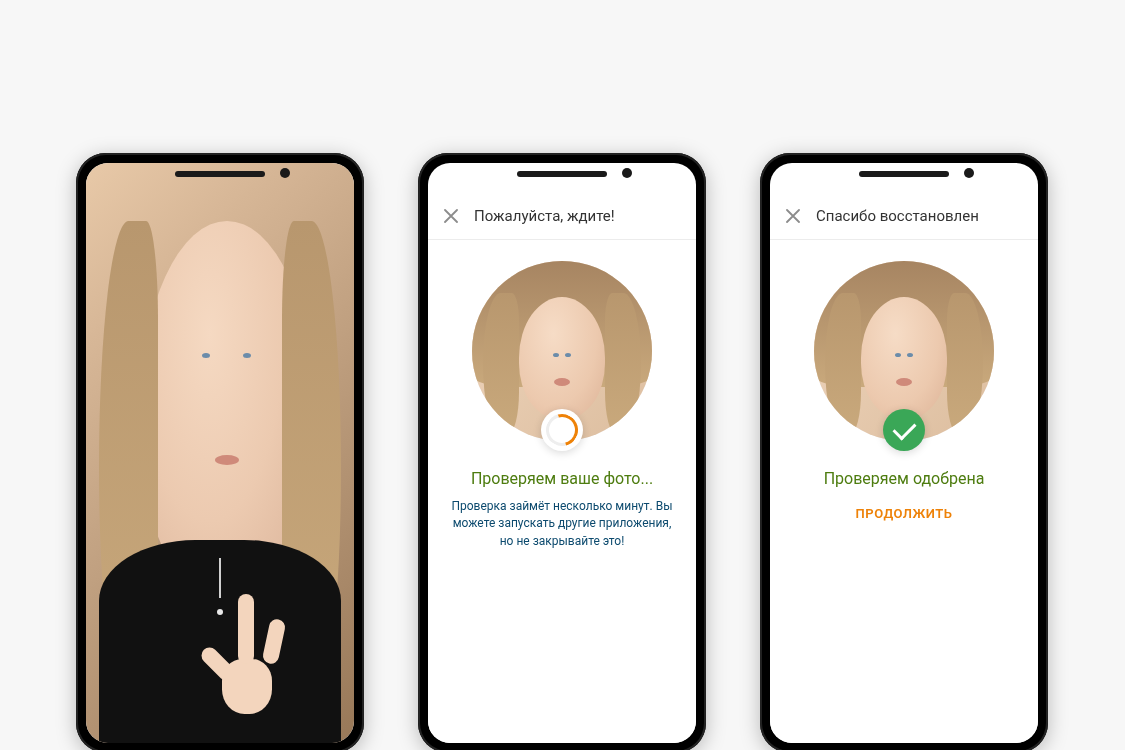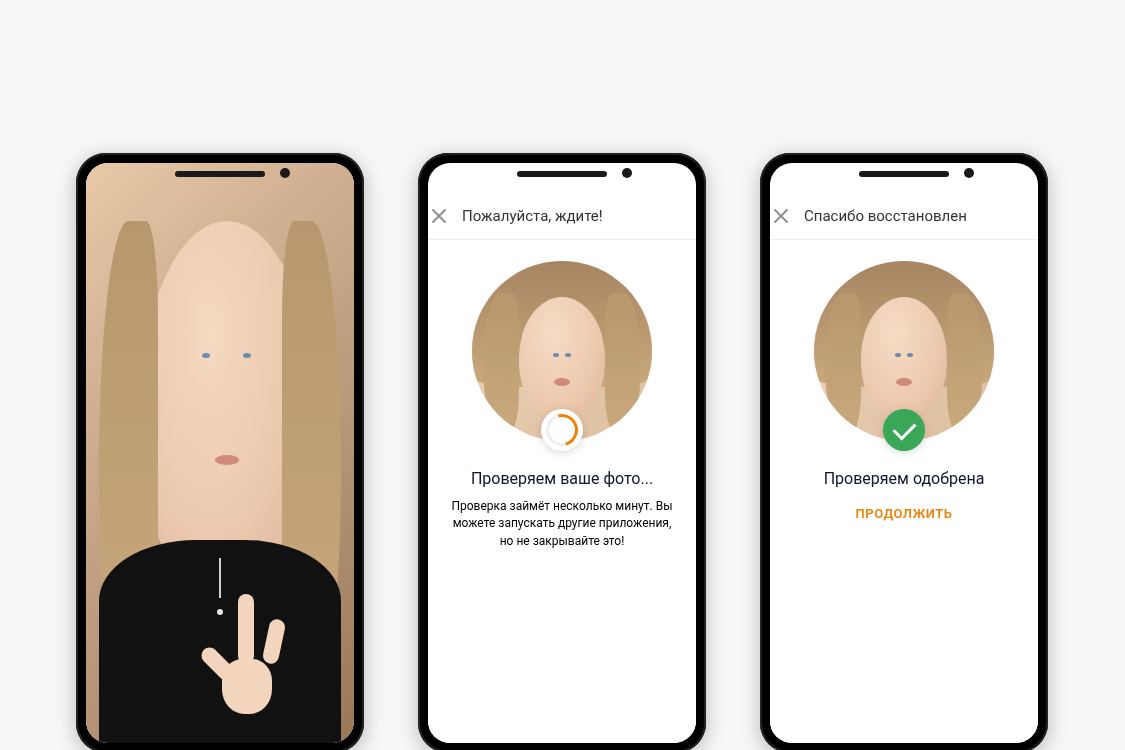--- a/index.html
+++ b/index.html
@@ -152,21 +152,21 @@
 
   
   .app-bar {
     position: absolute;
     top: 30px;
     left: 0;
     right: 0;
     height: 46px;
     display: flex;
     align-items: center;
-    padding: 0 0;
+    padding: 0 12px;
     border-bottom: 1px solid #ececec;
     background: #fff;
     z-index: 2;
   }
   .app-bar .close {
     width: 22px;
     height: 22px;
     display: flex;
     align-items: center;
     justify-content: center;
@@ -267,29 +267,29 @@
     width: 18px;
     height: 10px;
     border-left: 3px solid #fff;
     border-bottom: 3px solid #fff;
     transform: rotate(-45deg);
     margin-top: -4px;
   }
   .heading {
     margin-top: 28px;
     font-size: 16px;
-    color: #0f172a;
+    color: #4d7c0f;
     text-align: center;
     font-weight: 400;
   }
   .subtext {
     margin-top: 10px;
     font-size: 12px;
     line-height: 1.45;
-    color: #000000;
+    color: #0c4a6e;
     text-align: center;
   }
   .cta {
     margin-top: 18px;
     font-size: 13px;
     font-weight: 600;
     letter-spacing: 0.5px;
     color: #ee8208;
     text-align: center;
     text-transform: uppercase;

